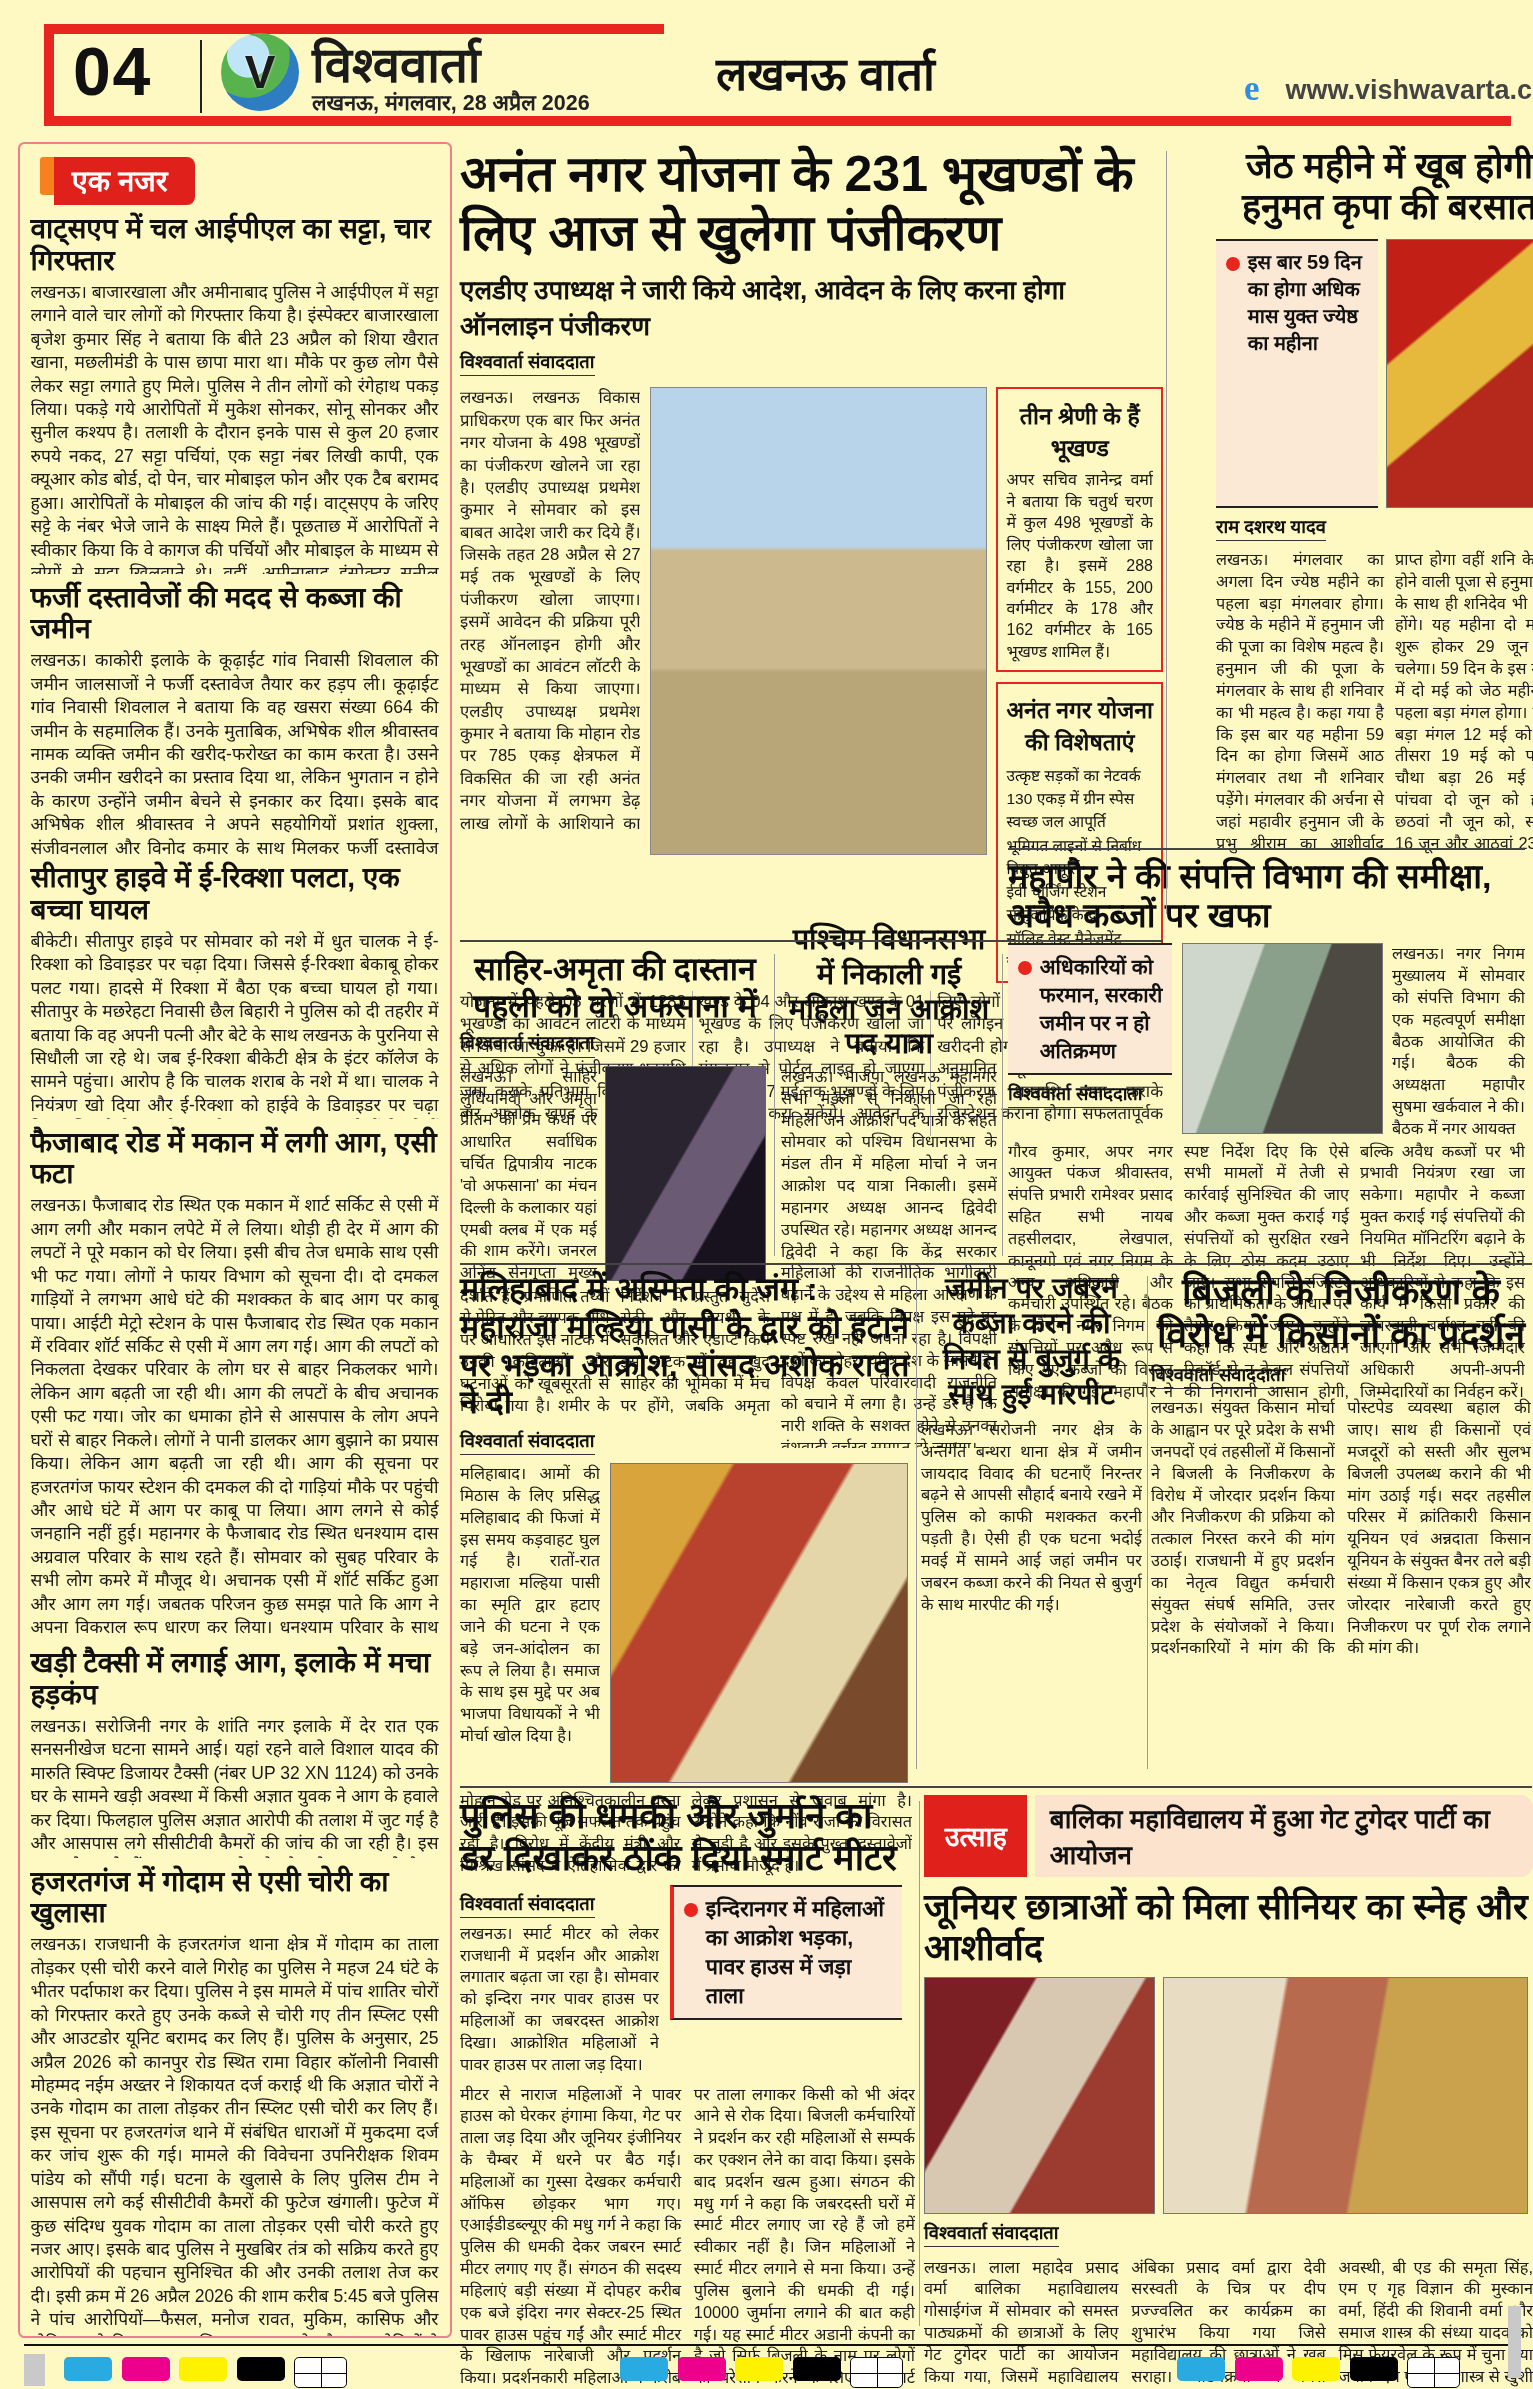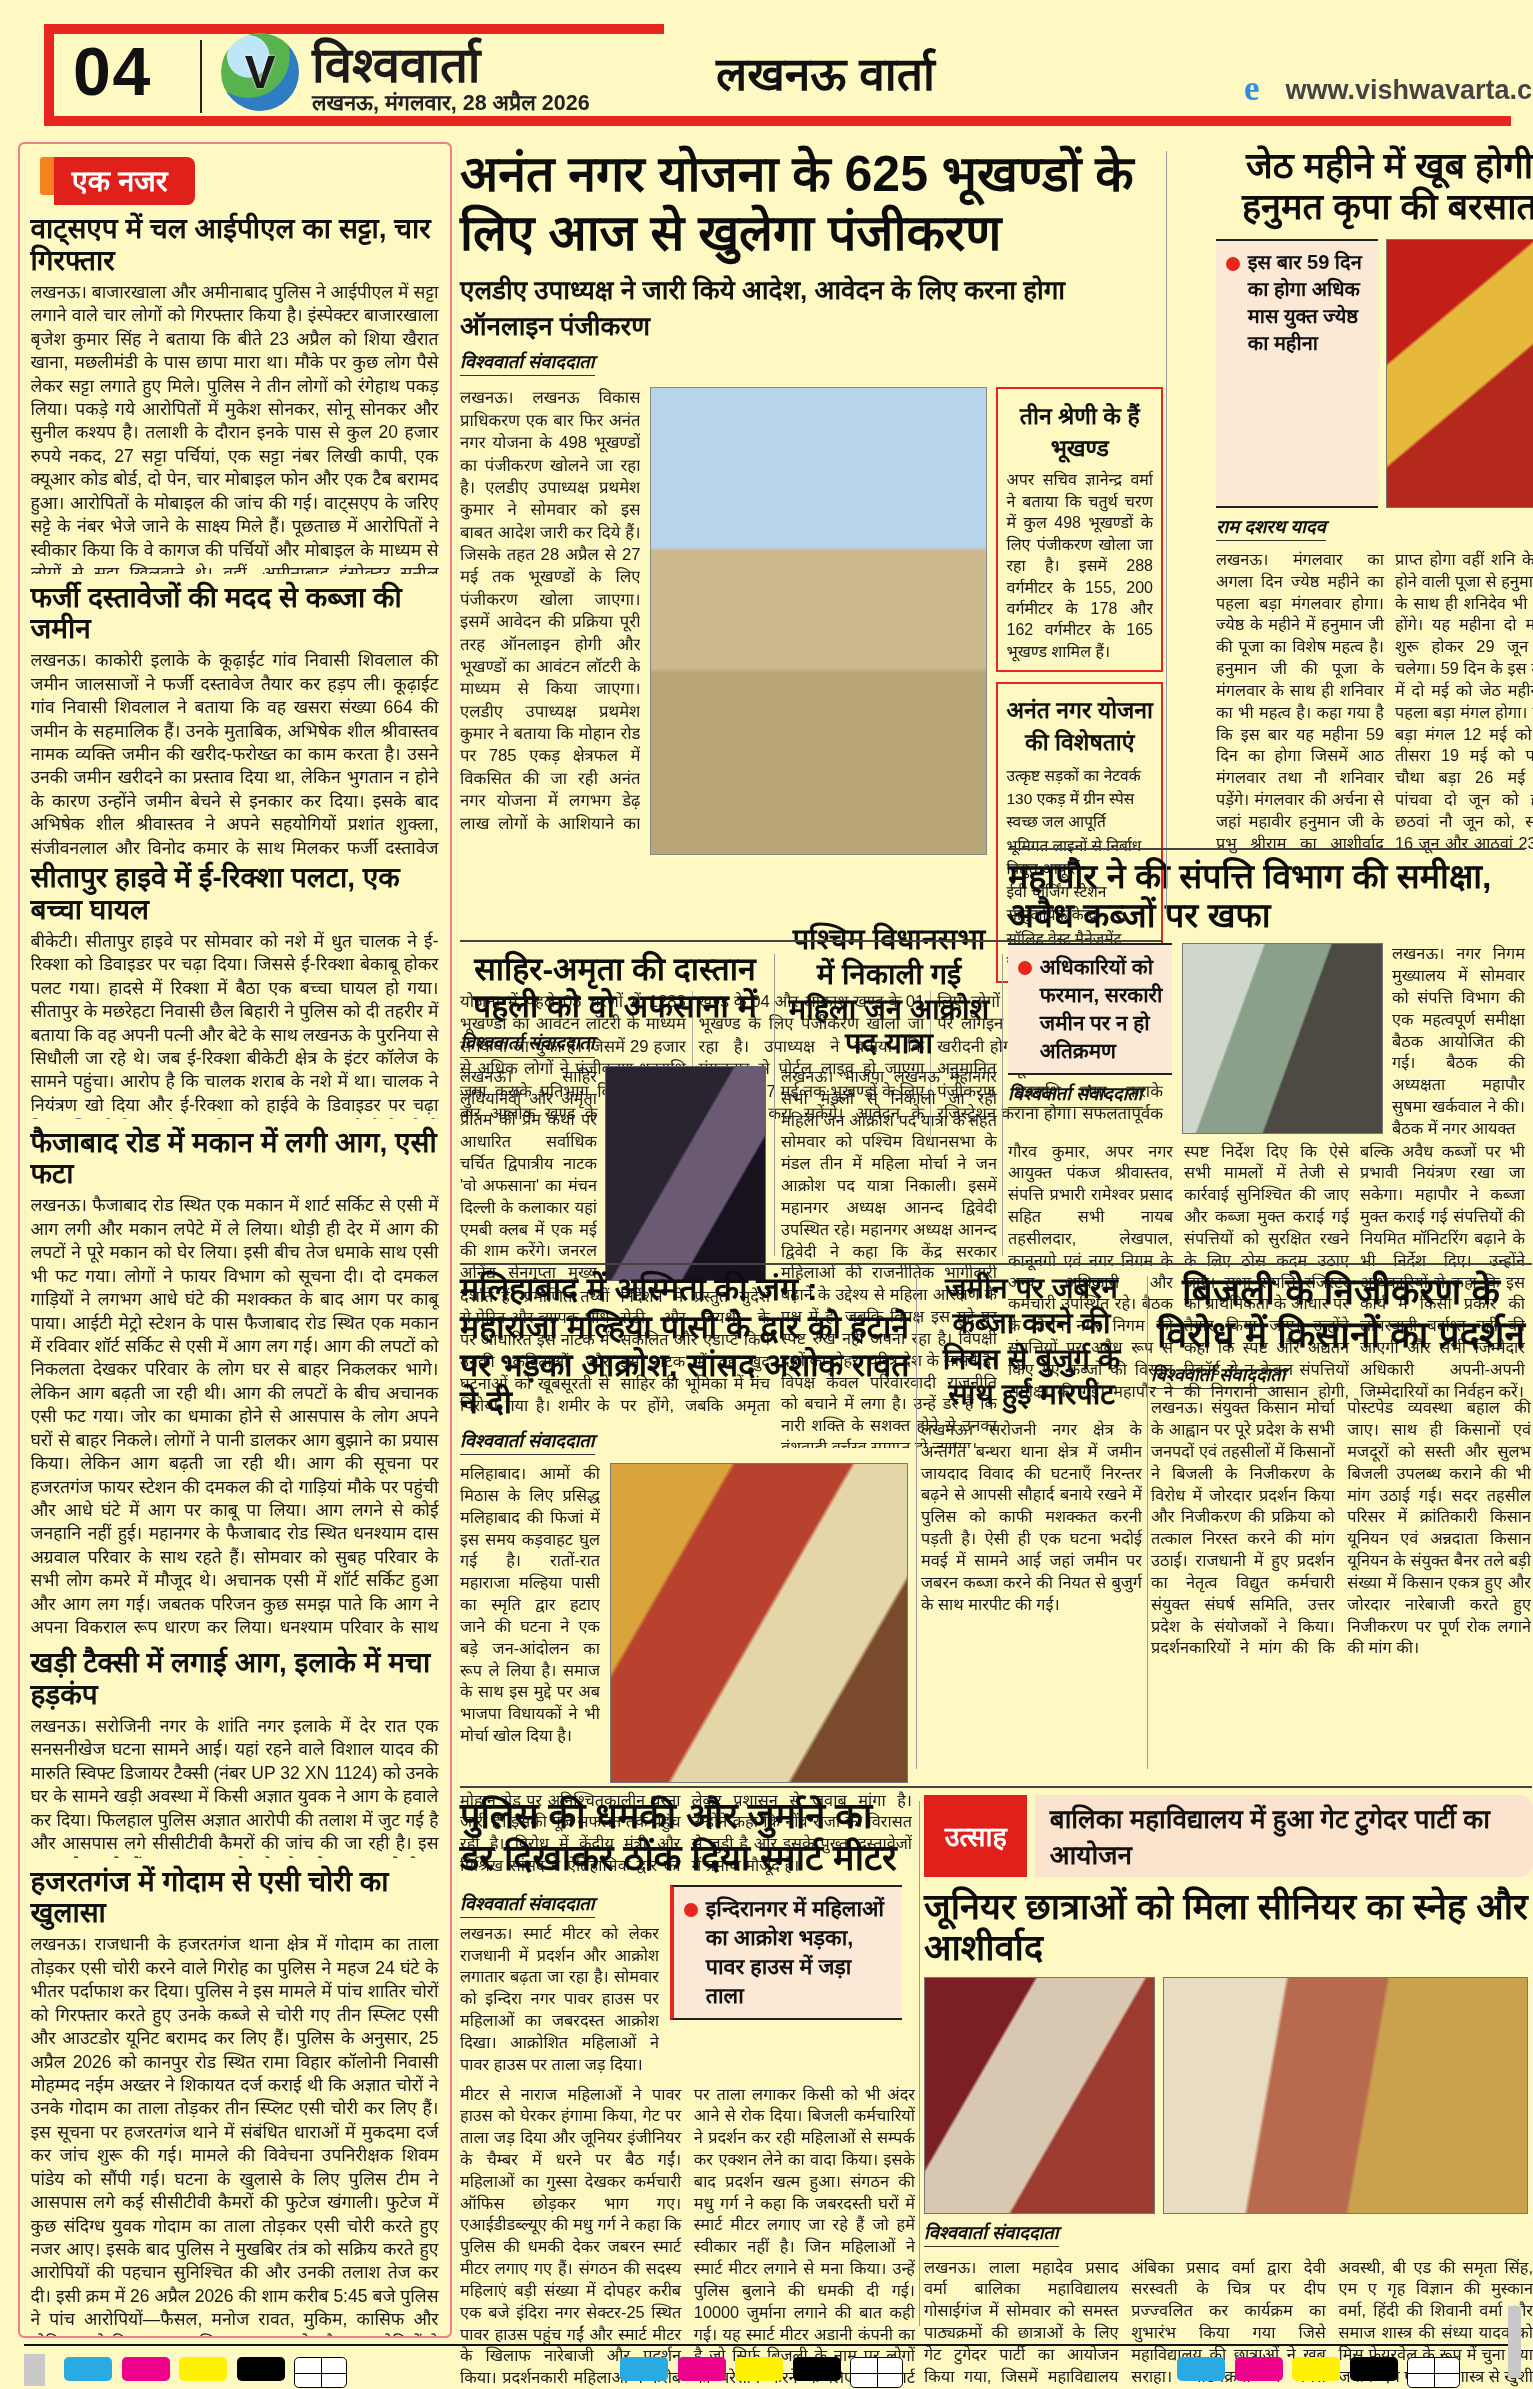--- a/index.html
+++ b/index.html
@@ -16,21 +16,21 @@
         background:radial-gradient(circle at 35% 30%,#bfe6f7 0 28%,#58b24e 29% 55%,#2e7dc3 56% 100%);
         display:flex;align-items:center;justify-content:center;}
   .logo span{font-size:46px;font-weight:bold;color:#1b1b1b;text-shadow:0 0 2.4px #fff;}
   .brand{position:absolute;left:312px;top:30px;font-size:49px;font-weight:bold;color:#1b1b1b;}
   .dateline{position:absolute;left:312px;top:87px;font-size:21.5px;font-weight:bold;color:#222;}
   .section-title{position:absolute;left:716px;top:41px;width:334px;text-align:left;font-size:46px;font-weight:bold;}
   .site{position:absolute;left:1244px;top:73px;font-size:27px;font-weight:bold;color:#444;display:flex;align-items:center;gap:6.4px;}
   .e-icon{width:35px;height:35px;border-radius:50%;color:#2f8ede;font-size:35px;font-weight:bold;line-height:32px;font-family:"Liberation Serif",serif;}
   
   .headline{font-weight:bold;color:#0d0d0d;}
-  .byline{font-size:18.3px;font-weight:bold;border-bottom:1.6px solid #333;display:inline-block;padding-bottom:2.4px;margin:4.8px 0;font-style:italic;}
+  .byline{font-size:18.3px;font-weight:bold;border-bottom:1.6px solid #333;display:inline-block;padding-bottom:2.4px;margin:4.8px 0;}
   .body-txt{font-size:16.7px;line-height:1.34;text-align:justify;color:#1a1a1a;overflow:hidden;}
   .photo{background:linear-gradient(#b8d4ea 0 34%,#cdb98e 35% 60%,#b9a678 61% 100%);border:0.8px solid #888;}
   .vrule{position:absolute;width:0.8px;background:#9a9a9a;}
   .hrule{position:absolute;height:1.6px;background:#444;}
   .bullet-box{background:#fbe9d6;border-top:2.4px solid #222;border-bottom:2.4px solid #222;padding:8px 9.5px;
               font-size:20px;font-weight:bold;line-height:1.35;display:flex;gap:8px;}
   .dot{min-width:14.3px;height:14.3px;border-radius:50%;background:#e8251f;margin-top:8px;}
   
   .briefs{position:absolute;left:17.5px;top:142px;width:434px;height:2196px;border:2.4px solid #ee7f8c;border-radius:6.4px;
           padding:9.5px 11px;box-sizing:border-box;overflow:hidden;}
@@ -165,21 +165,21 @@
       <div class="body-txt bh-e">लखनऊ। सरोजिनी नगर के शांति नगर इलाके में देर रात एक सनसनीखेज घटना सामने आई। यहां रहने वाले विशाल यादव की मारुति स्विफ्ट डिजायर टैक्सी (नंबर UP 32 XN 1124) को उनके घर के सामने खड़ी अवस्था में किसी अज्ञात युवक ने आग के हवाले कर दिया। फिलहाल पुलिस अज्ञात आरोपी की तलाश में जुट गई है और आसपास लगे सीसीटीवी कैमरों की जांच की जा रही है। इस घटना से इलाके में दहशत का माहौल है और लोग सुरक्षा को लेकर चिंतित हैं।</div>
     </div>
     <div class="brief">
       <h2>हजरतगंज में गोदाम से एसी चोरी का खुलासा</h2>
       <div class="body-txt bh-f">लखनऊ। राजधानी के हजरतगंज थाना क्षेत्र में गोदाम का ताला तोड़कर एसी चोरी करने वाले गिरोह का पुलिस ने महज 24 घंटे के भीतर पर्दाफाश कर दिया। पुलिस ने इस मामले में पांच शातिर चोरों को गिरफ्तार करते हुए उनके कब्जे से चोरी गए तीन स्प्लिट एसी और आउटडोर यूनिट बरामद कर लिए हैं। पुलिस के अनुसार, 25 अप्रैल 2026 को कानपुर रोड स्थित रामा विहार कॉलोनी निवासी मोहम्मद नईम अख्तर ने शिकायत दर्ज कराई थी कि अज्ञात चोरों ने उनके गोदाम का ताला तोड़कर तीन स्प्लिट एसी चोरी कर लिए हैं। इस सूचना पर हजरतगंज थाने में संबंधित धाराओं में मुकदमा दर्ज कर जांच शुरू की गई। मामले की विवेचना उपनिरीक्षक शिवम पांडेय को सौंपी गई। घटना के खुलासे के लिए पुलिस टीम ने आसपास लगे कई सीसीटीवी कैमरों की फुटेज खंगाली। फुटेज में कुछ संदिग्ध युवक गोदाम का ताला तोड़कर एसी चोरी करते हुए नजर आए। इसके बाद पुलिस ने मुखबिर तंत्र को सक्रिय करते हुए आरोपियों की पहचान सुनिश्चित की और उनकी तलाश तेज कर दी। इसी क्रम में 26 अप्रैल 2026 की शाम करीब 5:45 बजे पुलिस ने पांच आरोपियों—फैसल, मनोज रावत, मुकिम, कासिफ और मोबिन—को गिरफ्तार कर लिया। पूछताछ के दौरान आरोपियों ने चोरी की घटना कबूल की और उनकी निशानदेही पर चोरी किए गए तीनों स्प्लिट एसी व आउटडोर यूनिट बरामद कर लिए गए। पूछताछ में आरोपियों ने बताया कि वे खर्च चलाने के लिए बंद पड़ी दुकानों और गोदामों की पहले रेकी करते थे और फिर रात के समय चोरी की वारदात को अंजाम देते थे। पुलिस ने बरामदगी के आधार पर मुकदमे में संबंधित धाराओं की बढ़ोत्तरी करते हुए सभी आरोपियों को न्यायालय में पेश कर न्यायिक अभिरक्षा में भेज दिया है। इस सफल कार्रवाई में उपनिरीक्षक शिवम पांडेय, उपनिरीक्षक मधुकर सिंह, उपनिरीक्षक आर्यन नैन समेत हजरतगंज थाना पुलिस टीम शामिल रही। घटनाओं पर अंकुश लगाने के लिए लगातार अभियान चलाया जा रहा है।</div>
     </div>
 
   </div>
 
   <div class="lead">
-    <h1 class="headline">अनंत नगर योजना के 625 भूखण्डों के लिए आज से खुलेगा पंजीकरण</h1>
+    <h1 class="headline">अनंत नगर योजना के 231 भूखण्डों के लिए आज से खुलेगा पंजीकरण</h1>
     <div class="subhead">एलडीए उपाध्यक्ष ने जारी किये आदेश, आवेदन के लिए करना होगा ऑनलाइन पंजीकरण</div>
     <div class="byline">विश्ववार्ता संवाददाता</div>
     <div class="lead-row">
       <div class="lead-c1">
         <div class="body-txt">लखनऊ। लखनऊ विकास प्राधिकरण एक बार फिर अनंत नगर योजना के 498 भूखण्डों का पंजीकरण खोलने जा रहा है। एलडीए उपाध्यक्ष प्रथमेश कुमार ने सोमवार को इस बाबत आदेश जारी कर दिये हैं। जिसके तहत 28 अप्रैल से 27 मई तक भूखण्डों के लिए पंजीकरण खोला जाएगा। इसमें आवेदन की प्रक्रिया पूरी तरह ऑनलाइन होगी और भूखण्डों का आवंटन लॉटरी के माध्यम से किया जाएगा। एलडीए उपाध्यक्ष प्रथमेश कुमार ने बताया कि मोहान रोड पर 785 एकड़ क्षेत्रफल में विकसित की जा रही अनंत नगर योजना में लगभग डेढ़ लाख लोगों के आशियाने का सपना साकार होगा। योजना का विकास अंतरराष्ट्रीय मानकों के अंतर्गत ग्रिड पैटर्न पर किया जा रहा है। जिसमें चौड़ी सड़कों के साथ निर्बाध विद्युत आपूर्ति के लिए भूमिगत केबल बिछायी जा रही हैं। योजना में बड़े हिस्से में एडुटेक सिटी विकसित की जाएगी। वहीं, लगभग 130 एकड़ भूमि पर पार्कों व ग्रीन स्पेस का विकास किया जाएगा, जोकि योजना को पर्यावरण के अनुकूल एक हरा-भरा क्षेत्र बनाएगा।</div>
       </div>
       <div class="photo lead-photo"></div>
       <div class="lead-boxes">
         <div class="redbox">
           <h3>तीन श्रेणी के हैं भूखण्ड</h3>

